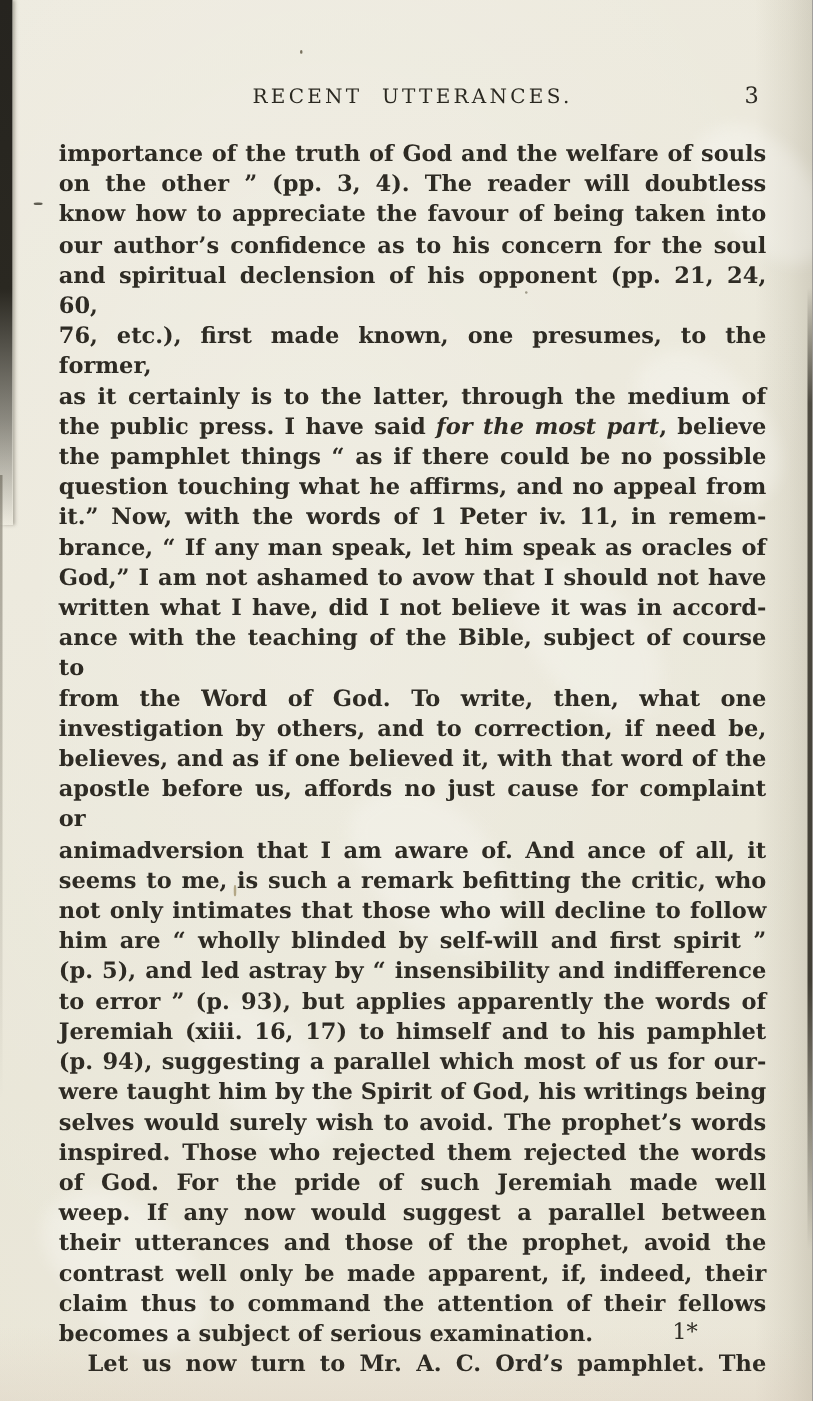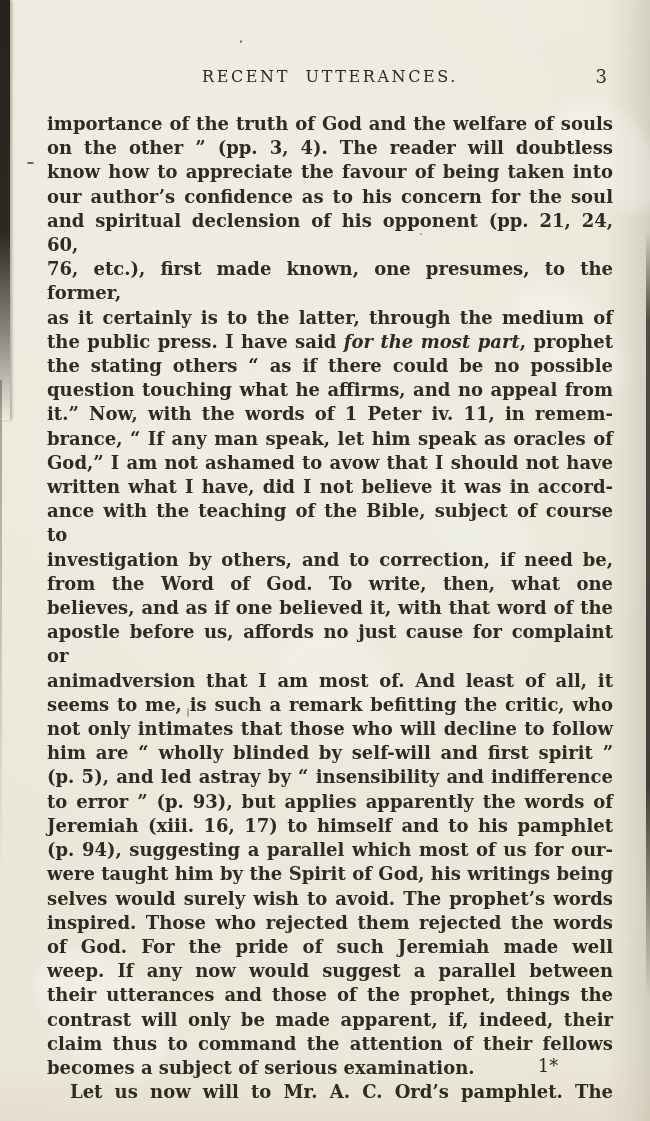--- a/index.html
+++ b/index.html
@@ -100,47 +100,47 @@
   </div>
 
   <div class="text-block" id="text-block">
       <div class="line"><span>importance of the truth of God and the welfare of souls</span></div>
       <div class="line"><span>on the other ” (pp. 3, 4).  The reader will doubtless</span></div>
       <div class="line"><span>know how to appreciate the favour of being taken into</span></div>
       <div class="line"><span>our author’s confidence as to his concern for the soul</span></div>
       <div class="line"><span>and spiritual declension of his opponent (pp. 21, 24, 60,</span></div>
       <div class="line"><span>76, etc.), first made known, one presumes, to the former,</span></div>
       <div class="line"><span>as it certainly is to the latter, through the medium of</span></div>
-      <div class="line"><span>the public press.  I have said </span><em>for the most part</em><span>, prophet</span></div>
-      <div class="line"><span>the stating others “ as if there could be no possible</span></div>
+      <div class="line"><span>the public press.  I have said </span><em>for the most part</em><span>, believe</span></div>
+      <div class="line"><span>the pamphlet things “ as if there could be no possible</span></div>
       <div class="line"><span>question touching what he affirms, and no appeal from</span></div>
       <div class="line"><span>it.”  Now, with the words of 1 Peter iv. 11, in remem-</span></div>
       <div class="line"><span>brance, “ If any man speak, let him speak as oracles of</span></div>
       <div class="line"><span>God,” I am not ashamed to avow that I should not have</span></div>
       <div class="line"><span>written what I have, did I not believe it was in accord-</span></div>
       <div class="line"><span>ance with the teaching of the Bible, subject of course to</span></div>
+      <div class="line"><span>from the Word of God.  To write, then, what one</span></div>
       <div class="line"><span>investigation by others, and to correction, if need be,</span></div>
-      <div class="line"><span>from the Word of God.  To write, then, what one</span></div>
       <div class="line"><span>believes, and as if one believed it, with that word of the</span></div>
       <div class="line"><span>apostle before us, affords no just cause for complaint or</span></div>
-      <div class="line"><span>animadversion that I am most of.  And least of all, it</span></div>
+      <div class="line"><span>animadversion that I am aware of.  And ance of all, it</span></div>
       <div class="line"><span>seems to me, is such a remark befitting the critic, who</span></div>
       <div class="line"><span>not only intimates that those who will decline to follow</span></div>
       <div class="line"><span>him are “ wholly blinded by self-will and first spirit ”</span></div>
       <div class="line"><span>(p. 5), and led astray by “ insensibility and indifference</span></div>
       <div class="line"><span>to error ” (p. 93), but applies apparently the words of</span></div>
       <div class="line"><span>Jeremiah (xiii. 16, 17) to himself and to his pamphlet</span></div>
       <div class="line"><span>(p. 94), suggesting a parallel which most of us for our-</span></div>
       <div class="line"><span>were taught him by the Spirit of God, his writings being</span></div>
       <div class="line"><span>selves would surely wish to avoid.  The prophet’s words</span></div>
       <div class="line"><span>inspired.  Those who rejected them rejected the words</span></div>
       <div class="line"><span>of God.  For the pride of such Jeremiah made well</span></div>
       <div class="line"><span>weep.  If any now would suggest a parallel between</span></div>
-      <div class="line"><span>their utterances and those of the prophet, things the</span></div>
-      <div class="line"><span>contrast will only be made apparent, if, indeed, their</span></div>
+      <div class="line"><span>their utterances and those of the prophet, avoid the</span></div>
+      <div class="line"><span>contrast well only be made apparent, if, indeed, their</span></div>
       <div class="line"><span>claim thus to command the attention of their fellows</span></div>
       <div class="line noj"><span>becomes a subject of serious examination.</span></div>
-      <div class="line indent"><span>Let us now will to Mr. A. C. Ord’s pamphlet.  The</span></div>
+      <div class="line indent"><span>Let us now turn to Mr. A. C. Ord’s pamphlet.  The</span></div>
     </div>
 
   <div class="signature">1*</div>
 
 </div>
 
 </body></html>

